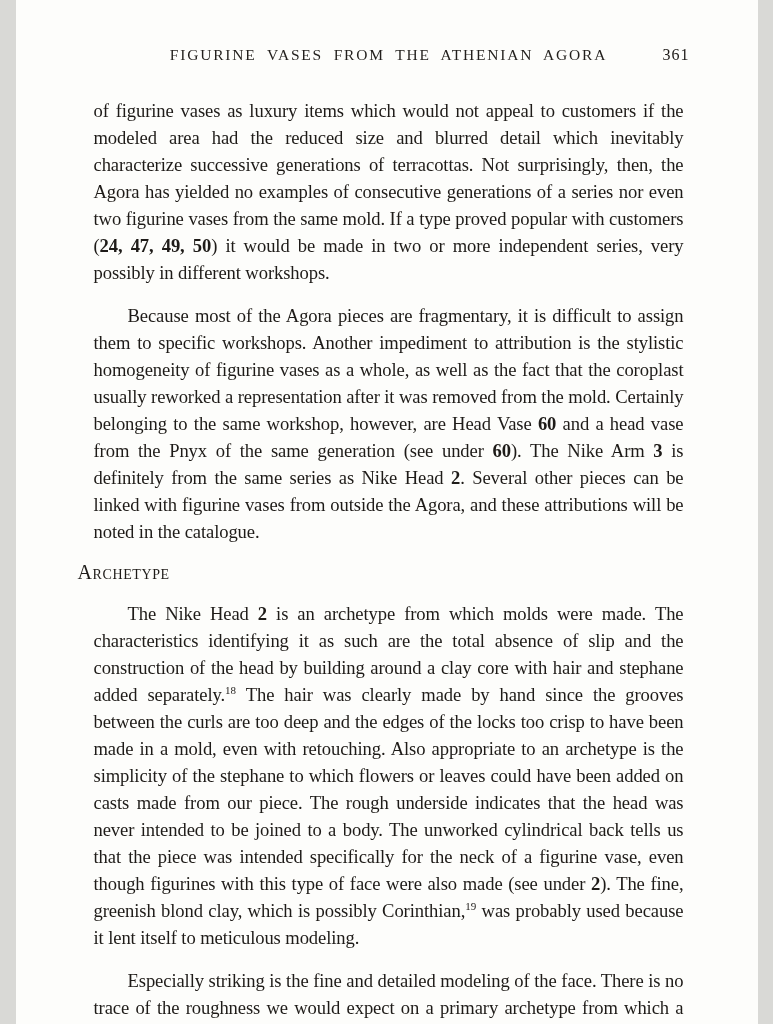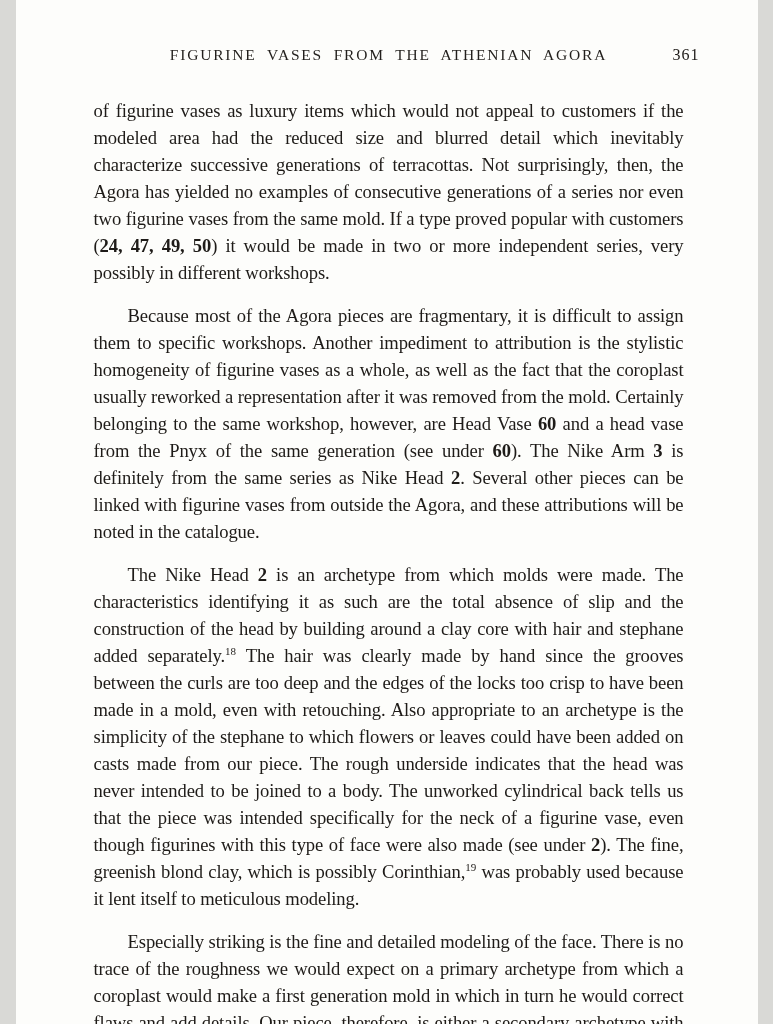--- a/index.html
+++ b/index.html
@@ -23,21 +23,21 @@
   }
   .running-title {
     font-size: 15.5px;
     letter-spacing: 1.8px;
     word-spacing: 5px;
     color: #221f1c;
     white-space: nowrap;
   }
   .page-number {
     position: absolute;
-    right: 0;
+    right: 10px;
     top: 0;
     font-size: 16px;
     letter-spacing: 1px;
   }
   p.body-para {
     margin: 16px;
     font-size: 18.6px;
     line-height: 27px;
     text-align: justify;
     text-indent: 34px;
@@ -67,20 +67,21 @@
 
   <div class="page-header">
     <span class="running-title">FIGURINE VASES FROM THE ATHENIAN AGORA</span>
     <span class="page-number">361</span>
   </div>
 
   <p class="body-para no-indent"><span>of figurine vases as luxury items which would not appeal to customers if the modeled area had the reduced size and blurred detail which inevitably characterize successive generations of terracottas. Not surprisingly, then, the Agora has yielded no examples of consecutive generations of a series nor even two figurine vases from the same mold. If a type proved popular with customers (</span><b class="cat">24, 47, 49, 50</b><span>) it would be made in two or more independent series, very possibly in different workshops.</span></p>
 
   <p class="body-para"><span>Because most of the Agora pieces are fragmentary, it is difficult to assign them to specific workshops. Another impediment to attribution is the stylistic homogeneity of figurine vases as a whole, as well as the fact that the coroplast usually reworked a representation after it was removed from the mold. Certainly belonging to the same workshop, however, are Head Vase </span><b class="cat">60</b><span> and a head vase from the Pnyx of the same generation (see under </span><b class="cat">60</b><span>). The Nike Arm </span><b class="cat">3</b><span> is definitely from the same series as Nike Head </span><b class="cat">2</b><span>. Several other pieces can be linked with figurine vases from outside the Agora, and these attributions will be noted in the catalogue.</span></p>
 
+  <h2 class="section-heading">Archetype</h2>
 
   <p class="body-para"><span>The Nike Head </span><b class="cat">2</b><span> is an archetype from which molds were made. The characteristics identifying it as such are the total absence of slip and the construction of the head by building around a clay core with hair and stephane added separately.</span><sup class="fnmark">18</sup><span> The hair was clearly made by hand since the grooves between the curls are too deep and the edges of the locks too crisp to have been made in a mold, even with retouching. Also appropriate to an archetype is the simplicity of the stephane to which flowers or leaves could have been added on casts made from our piece. The rough underside indicates that the head was never intended to be joined to a body. The unworked cylindrical back tells us that the piece was intended specifically for the neck of a figurine vase, even though figurines with this type of face were also made (see under </span><b class="cat">2</b><span>). The fine, greenish blond clay, which is possibly Corinthian,</span><sup class="fnmark">19</sup><span> was probably used because it lent itself to meticulous modeling.</span></p>
 
   <p class="body-para"><span>Especially striking is the fine and detailed modeling of the face. There is no trace of the roughness we would expect on a primary archetype from which a coroplast would make a first generation mold in which in turn he would correct flaws and add details. Our piece, therefore, is either a secondary archetype with the face made in a mold taken from the original and the hair added, or it is a primary archetype made in a reworked mold taken from a rough preliminary model.</span></p>
 
   <h2 class="section-heading spaced">Molds</h2>
 
 </div>
 
 </body></html>

